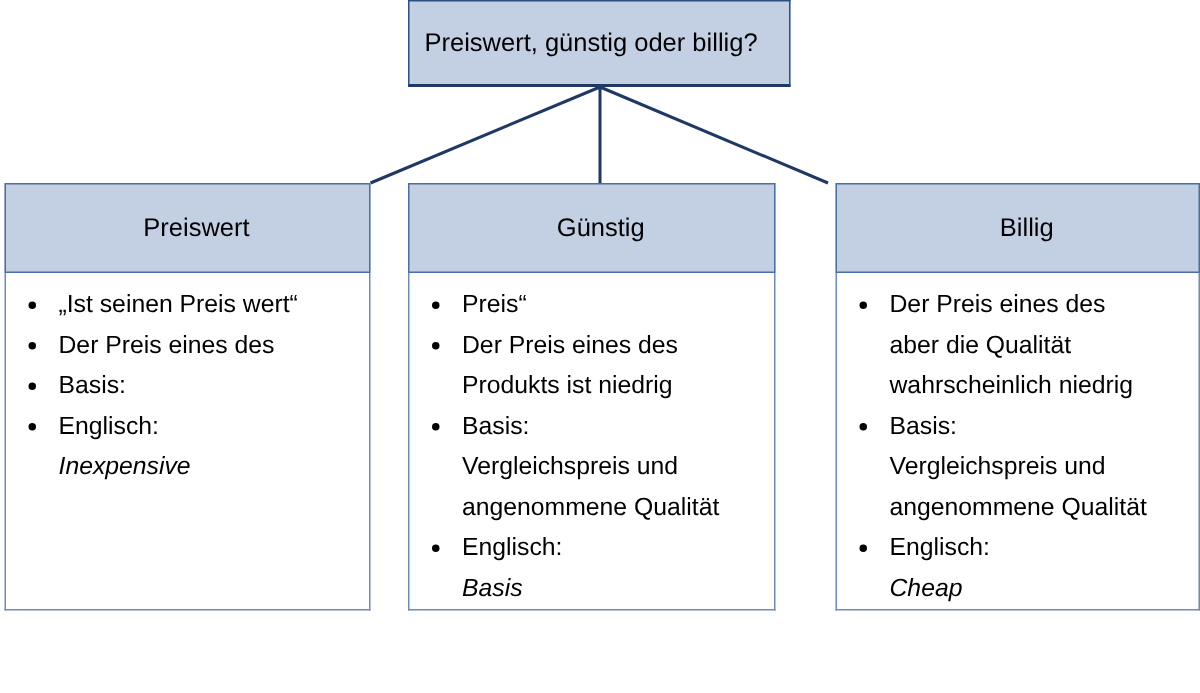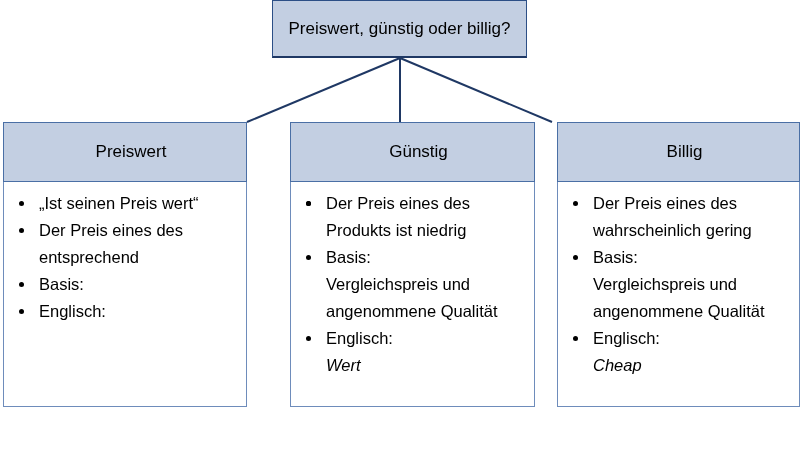--- a/index.html
+++ b/index.html
@@ -34,37 +34,37 @@
     top: 0px;
     width: 255px;
     height: 58px;
     box-sizing: border-box;
     background: #c3cfe2;
     border: 1px solid #2c4f86;
     border-bottom-width: 2px;
     border-bottom-color: #1f3864;
     display: flex;
     align-items: center;
-    justify-content: center;
+    justify-content: flex-start;
   }
   .root-title {
     font-size: 17px;
     line-height: 24px;
     text-align: center;
     padding: 0 10px;
   }
 
   
   .column {
     position: absolute;
     top: 122px;
     box-sizing: border-box;
   }
   .col-0 { left: 3px;   width: 244px; }
-  .col-1 { left: 290px; width: 245px; }
+  .col-1 { left: 272px; width: 245px; }
   .col-2 { left: 557px; width: 243px; }
 
   .col-header {
     box-sizing: border-box;
     height: 60px;
     background: #c3cfe2;
     border: 1px solid #4a6fa5;
     display: flex;
     align-items: center;
     justify-content: center;
@@ -129,66 +129,68 @@
     <div class="col-header">
       <div class="col-header-label">Preiswert</div>
     </div>
     <div class="col-body">
       <ul class="bullet-list">
           <li class="bullet-item">
             <span class="bullet-line">„Ist seinen Preis wert“</span>
           </li>
           <li class="bullet-item">
             <span class="bullet-line">Der Preis eines des</span>
-            <span class="bullet-line">entsprechend</span>
           </li>
           <li class="bullet-item">
             <span class="bullet-line">Basis:</span>
           </li>
           <li class="bullet-item">
             <span class="bullet-line">Englisch:</span>
+            <span class="bullet-line italic">Inexpensive</span>
           </li>
         </ul>
     </div>
   </div>
 
   <div class="column col-1">
     <div class="col-header">
       <div class="col-header-label">Günstig</div>
     </div>
     <div class="col-body">
       <ul class="bullet-list">
           <li class="bullet-item">
+            <span class="bullet-line">Preis“</span>
           </li>
           <li class="bullet-item">
             <span class="bullet-line">Der Preis eines des</span>
             <span class="bullet-line">Produkts ist niedrig</span>
           </li>
           <li class="bullet-item">
             <span class="bullet-line">Basis:</span>
             <span class="bullet-line">Vergleichspreis und</span>
             <span class="bullet-line">angenommene Qualität</span>
           </li>
           <li class="bullet-item">
             <span class="bullet-line">Englisch:</span>
-            <span class="bullet-line italic">Wert</span>
+            <span class="bullet-line italic">Basis</span>
           </li>
         </ul>
     </div>
   </div>
 
   <div class="column col-2">
     <div class="col-header">
       <div class="col-header-label">Billig</div>
     </div>
     <div class="col-body">
       <ul class="bullet-list">
           <li class="bullet-item">
             <span class="bullet-line">Der Preis eines des</span>
-            <span class="bullet-line">wahrscheinlich gering</span>
+            <span class="bullet-line">aber die Qualität</span>
+            <span class="bullet-line">wahrscheinlich niedrig</span>
           </li>
           <li class="bullet-item">
             <span class="bullet-line">Basis:</span>
             <span class="bullet-line">Vergleichspreis und</span>
             <span class="bullet-line">angenommene Qualität</span>
           </li>
           <li class="bullet-item">
             <span class="bullet-line">Englisch:</span>
             <span class="bullet-line italic">Cheap</span>
           </li>

